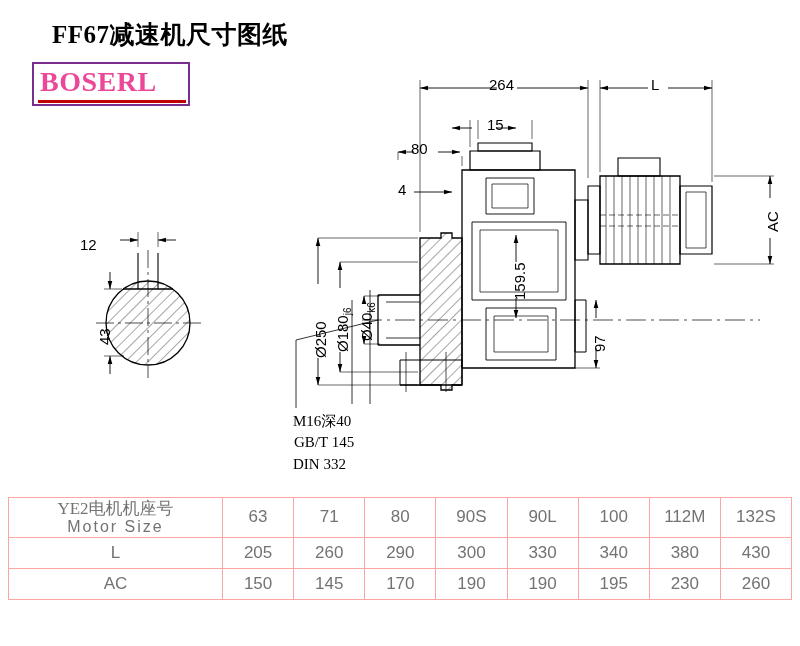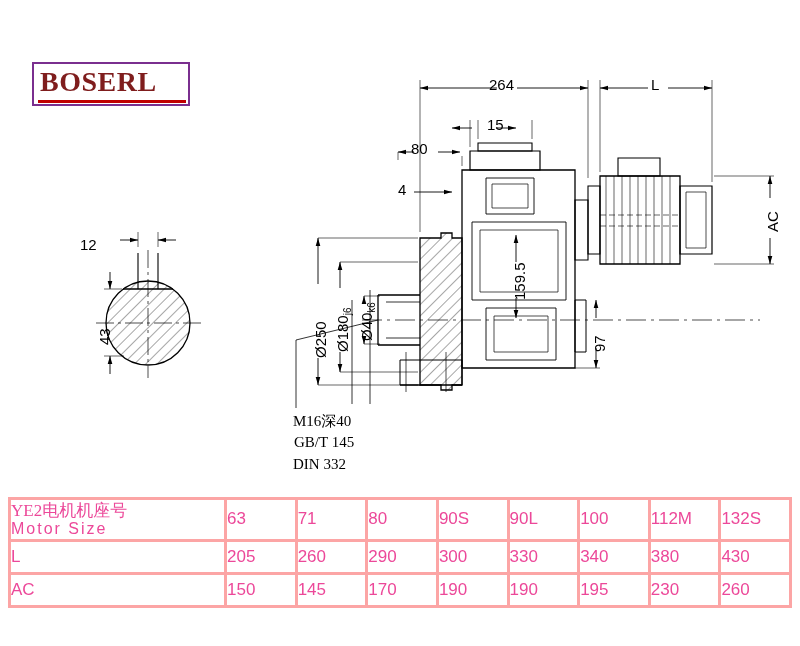--- a/index.html
+++ b/index.html
@@ -33,21 +33,21 @@
     height: 44px;
     border: 2px solid #7a2f8f;
     box-sizing: border-box;
   }
   #logo-text {
     position: absolute;
     left: 40px;
     top: 66px;
     font-size: 28px;
     font-weight: bold;
-    color: #7f1d1d;
+    color: #ec4899;
     font-family: "Liberation Serif", serif;
     letter-spacing: 0.5px;
   }
   #logo-underline {
     position: absolute;
     left: 38px;
     top: 100px;
     width: 148px;
     height: 3px;
     background: #c00000;
@@ -62,26 +62,27 @@
   
   #spec-table {
     position: absolute;
     left: 8px;
     top: 497px;
     width: 784px;
     border-collapse: collapse;
     table-layout: fixed;
   }
   #spec-table td {
-    border: 3px solid #fca5a5;
+    border: 1px solid #fca5a5;
+    text-align: center;
     font-size: 17px;
     font-family: "Liberation Sans", sans-serif;
     height: 28px;
     padding: 1px 0;
-    color: #ec4899;
+    color: #737373;
   }
   #spec-table td.rowhead {
     width: 213px;
     font-size: 17px;
   }
   #spec-table td.rowhead .cn {
     display: block;
     line-height: 1.12;
     font-family: "Liberation Serif", serif;
     font-size: 17px;
@@ -116,20 +117,21 @@
   .sub {
     font-size: 10px;
     vertical-align: -0.25em;
   }
 </style>
 </head>
 <body>
 
 <div id="root">
 
+  <div id="title">FF67减速机尺寸图纸</div>
 
   <div id="logo-box"></div>
   <div id="logo-text">BOSERL</div>
   <div id="logo-underline"></div>
 
   <svg class="draw" viewBox="0 0 800 646">
     <defs>
       <marker id="arrL" markerWidth="10" markerHeight="8" refX="9" refY="4" orient="auto">
         <path d="M9,4 L0,1.4 L0,6.6 Z" fill="#000"></path>
       </marker>

